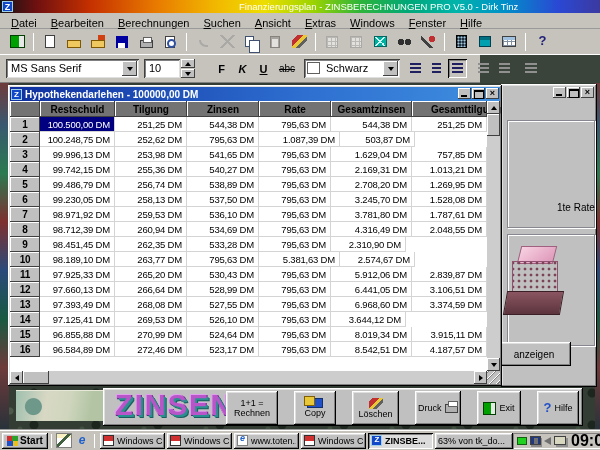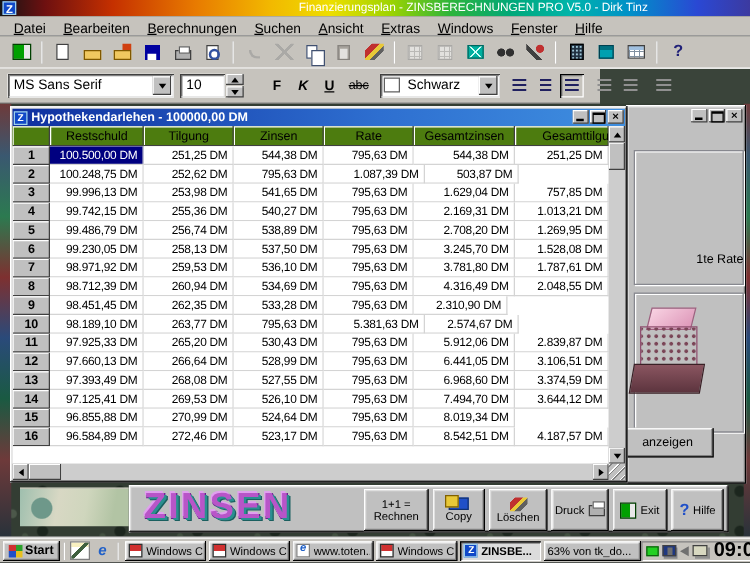--- a/index.html
+++ b/index.html
@@ -104,21 +104,21 @@
   .reg-base{position:absolute;left:2px;top:47px;width:57px;height:24px;background:linear-gradient(180deg,#8a5560,#5c343e);border:1px solid #3a2026;transform:skewX(-10deg);}
   #anzeigen-btn{position:absolute;left:-4px;top:258px;width:74px;height:24px;font-size:10px;display:flex;align-items:center;justify-content:center;color:#000;}
 
   
   #table-window{position:absolute;left:8px;top:2px;width:494px;height:301px;z-index:5;}
   #tw-titlebar{position:absolute;left:2px;top:2px;right:2px;height:14px;background:linear-gradient(90deg,#0f2f9f,#2e6fd0 60%,#3f8fe0);display:flex;align-items:center;}
   #tw-icon{width:11px;height:11px;margin:0 3px 0 1px;font-size:8px;line-height:9px;}
   #tw-title{font-size:10px;font-weight:bold;color:#fff;white-space:nowrap;}
   #tw-controls{position:absolute;right:1px;top:1px;display:flex;gap:1px;}
   #grid-header{position:absolute;left:2px;top:16px;height:16px;display:flex;}
-  .hcell{background:#4d7c0f;box-shadow:inset -1px -1px 0 #404040,inset 1px 1px 0 #fff;font-size:10px;font-weight:normal;display:flex;align-items:center;justify-content:center;color:#000;}
+  .hcell{background:#737373;box-shadow:inset -1px -1px 0 #404040,inset 1px 1px 0 #fff;font-size:10px;font-weight:bold;display:flex;align-items:center;justify-content:center;color:#000;}
   #grid-body{position:absolute;left:2px;top:32px;bottom:15px;width:477px;overflow:hidden;background:#fff;}
   .grid-row{display:flex;height:15px;}
   .cell{font-size:9.5px;letter-spacing:-0.2px;border-right:1px solid #d4d4d4;border-bottom:1px solid #d4d4d4;display:flex;align-items:center;justify-content:flex-end;padding-right:4px;color:#000;background:#fff;overflow:hidden;white-space:nowrap;}
   .rnum{background:#c0c0c0;box-shadow:inset -1px -1px 0 #404040,inset 1px 1px 0 #fff;border:none;font-weight:bold;justify-content:center;padding:0;font-size:10px;}
   .c0{width:30px;flex:none;}.c1{width:75px;flex:none;}.c2{width:72px;flex:none;}.c3{width:72px;flex:none;}
   .c4{width:72px;flex:none;}.c5{width:81px;flex:none;}.c6{width:75px;flex:none;padding-left:33px;}
   .cell.selected{background:#000080;color:#fff;}
   #vscroll{position:absolute;right:2px;top:16px;bottom:15px;width:13px;background:#cdcdcd;}
   .sbtn{position:absolute;left:0;width:13px;height:13px;display:flex;align-items:center;justify-content:center;}
   #vs-up{top:0;}
@@ -129,21 +129,21 @@
   #hs-thumb{position:absolute;left:13px;top:0;width:26px;height:13px;}
   #hs-right{position:absolute;right:0;top:0;width:13px;height:13px;display:flex;align-items:center;justify-content:center;}
   .tri-l{width:0;height:0;border-top:3px solid transparent;border-bottom:3px solid transparent;border-right:4px solid #000;}
   .tri-r{width:0;height:0;border-top:3px solid transparent;border-bottom:3px solid transparent;border-left:4px solid #000;}
   #grip{position:absolute;right:2px;bottom:2px;width:13px;height:13px;background:#c0c0c0;background-image:repeating-linear-gradient(135deg,#fff 0 1px,#808080 1px 2px,#c0c0c0 2px 5px);}
 
   
   #bottom-panel{position:absolute;left:103px;top:305px;width:480px;height:38px;z-index:4;}
   #zinsen-logo{position:absolute;left:12px;top:1px;font-size:29px;font-weight:bold;letter-spacing:2px;color:#b855c8;
     text-shadow:2px 2px 0 #2a8f8f,3px 3px 0 #1a5f5f,-1px -1px 0 #e0a0ee,1px 0 0 #6a2090,0 1px 0 #6a2090;}
-  #bp-buttons{position:absolute;right:4px;top:3px;height:34px;display:flex;gap:3px;align-items:stretch;}
+  #bp-buttons{position:absolute;right:4px;top:3px;height:34px;display:flex;gap:16px;align-items:stretch;}
   .bp-btn{display:flex;flex-direction:column;align-items:center;justify-content:center;font-size:9px;color:#000;padding:1px 3px;line-height:10px;}
   .bp-row{flex-direction:row;gap:3px;}
   .bico{display:inline-block;position:relative;}
   .bico-copy{width:16px;height:10px;background:#2050c8;border:1px solid #103070;}
   .bico-copy::before{content:"";position:absolute;left:-4px;top:-3px;width:9px;height:8px;background:#e8c838;border:1px solid #806000;}
   .bico-erase{width:14px;height:11px;background:linear-gradient(135deg,transparent 15%,#c03030 15% 42%,#e8c838 42% 58%,#606060 58% 76%,transparent 76%);}
   .bico-print{width:15px;height:9px;background:#b0b0b0;border:1px solid #404040;}
   .bico-print::before{content:"";position:absolute;left:2px;top:-4px;width:8px;height:4px;background:#fff;border:1px solid #606060;}
   .bico-exit{width:13px;height:13px;background:linear-gradient(90deg,#00a000 0 7px,#e8e8e8 7px);border:1px solid #004000;}
   .bico-q{color:#2050c8;font-weight:bold;font-size:13px;width:auto;height:auto;}
@@ -505,30 +505,30 @@
           <span class="cell c4">795,63 DM</span>
           <span class="cell c5">6.968,60 DM</span>
           <span class="cell c6">3.374,59 DM</span>
         </div>
           <div class="grid-row">
           <span class="cell rnum c0">14</span>
           <span class="cell c1">97.125,41 DM</span>
           <span class="cell c2">269,53 DM</span>
           <span class="cell c3">526,10 DM</span>
           <span class="cell c4">795,63 DM</span>
-          <span class="cell c5">7.494,70 DM</span>
           <span class="cell c6">3.644,12 DM</span>
         </div>
           <div class="grid-row">
           <span class="cell rnum c0">15</span>
           <span class="cell c1">96.855,88 DM</span>
           <span class="cell c2">270,99 DM</span>
           <span class="cell c3">524,64 DM</span>
           <span class="cell c4">795,63 DM</span>
           <span class="cell c5">8.019,34 DM</span>
+          <span class="cell c6">3.915,11 DM</span>
         </div>
           <div class="grid-row">
           <span class="cell rnum c0">16</span>
           <span class="cell c1">96.584,89 DM</span>
           <span class="cell c2">272,46 DM</span>
           <span class="cell c3">523,17 DM</span>
           <span class="cell c4">795,63 DM</span>
           <span class="cell c5">8.542,51 DM</span>
           <span class="cell c6">4.187,57 DM</span>
         </div>

